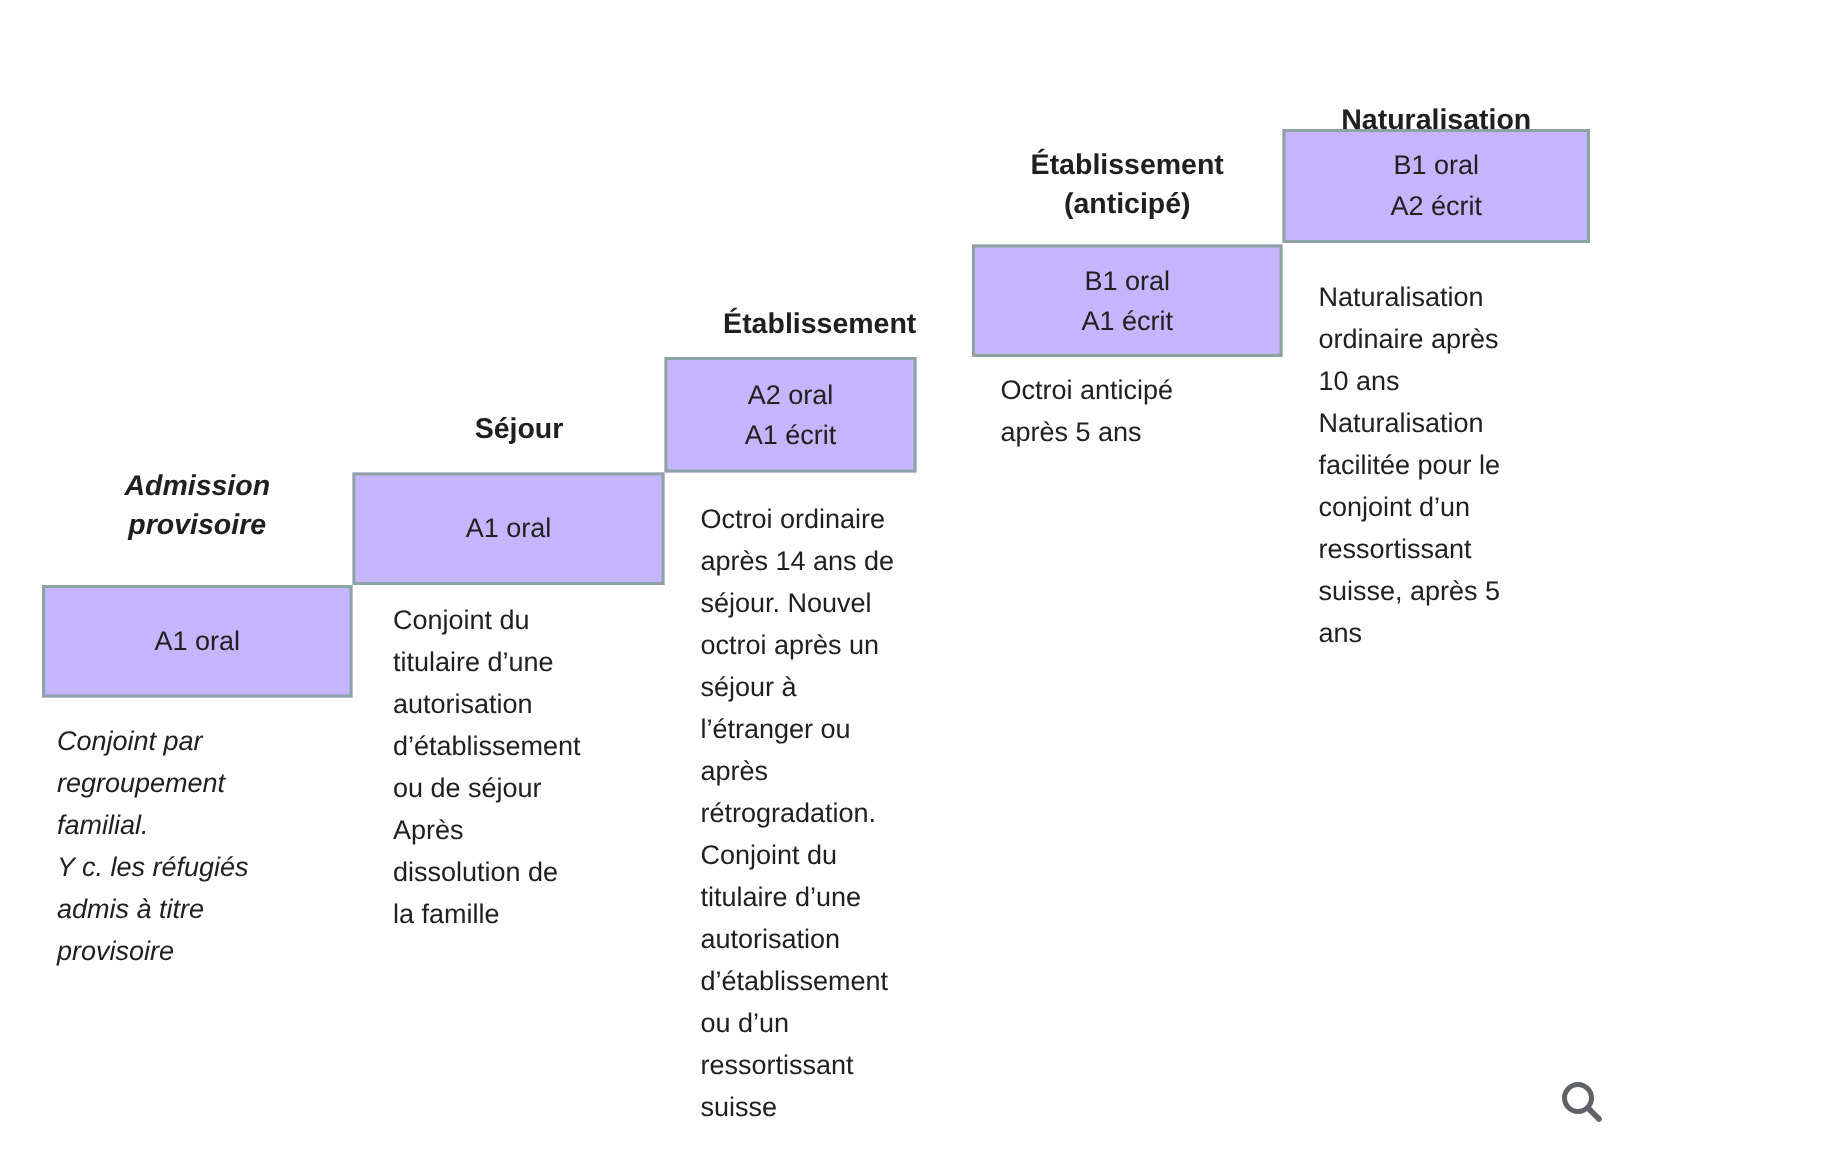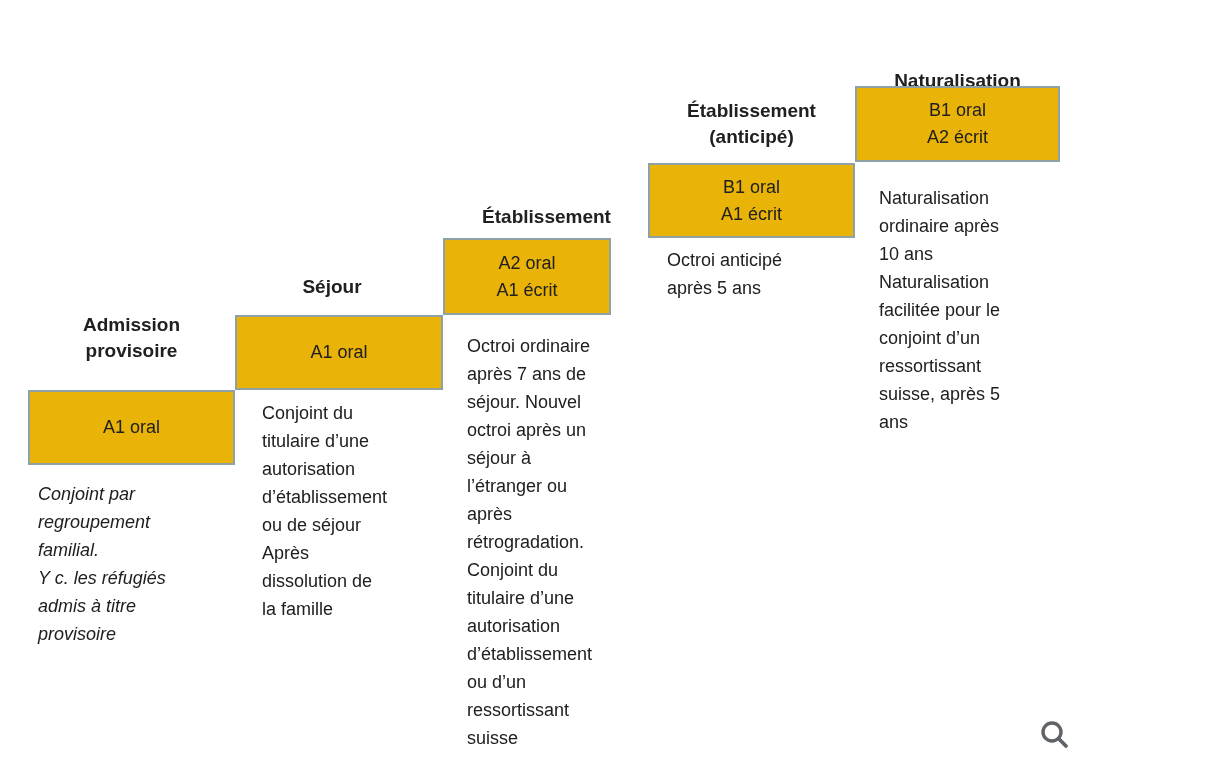--- a/index.html
+++ b/index.html
@@ -17,42 +17,42 @@
     white-space:pre-line;
     line-height:26px;
     font-size:18px;
   }
   .hdr .hb{font-weight:bold;font-size:19px;white-space:pre-line;}
   .hdr .hs{font-weight:normal;font-size:18px;white-space:pre-line;}
   .box{
     position:absolute;
     box-sizing:border-box;
     border:2px solid #8ea2a5;
-    background:#eab308;
+    background:#c4b5fd;
     display:flex;align-items:center;justify-content:center;
   }
   .box .bl{
     text-align:center;
     font-size:18px;
     line-height:27px;
     white-space:pre-line;
   }
   .desc{
     position:absolute;
     font-size:18px;
     line-height:28px;
     white-space:pre-line;
     text-align:left;
   }
   
-  .s1-h{left:28px;top:286px;width:207px;}
+  .s1-h{left:28px;top:286px;width:207px;font-style:italic;}
   .s1-b{left:28px;top:390px;width:207px;height:75px;}
   .s1-d{left:38px;top:480px;width:200px;font-style:italic;}
   
-  .s2-h{left:228px;top:248px;width:208px;}
+  .s2-h{left:242px;top:248px;width:208px;}
   .s2-b{left:235px;top:315px;width:208px;height:75px;}
   .s2-d{left:262px;top:399px;width:195px;}
   
   .s3-h{left:443px;top:178px;width:207px;}
   .s3-b{left:443px;top:238px;width:168px;height:77px;}
   .s3-d{left:467px;top:332px;width:195px;}
   
   .s4-h{left:648px;top:72px;width:207px;}
   .s4-b{left:648px;top:163px;width:207px;height:75px;}
   .s4-d{left:667px;top:246px;width:195px;}
@@ -107,21 +107,21 @@
 
   <div class="hdr s3-h">
     <div class="hb">Établissement</div>
     <div class="hs">(permis C)</div>
   </div>
   <div class="box s3-b">
     <div class="bl">A2 oral
 A1 écrit</div>
   </div>
   <div class="desc s3-d">Octroi ordinaire
-après 7 ans de
+après 14 ans de
 séjour. Nouvel
 octroi après un
 séjour à
 l’étranger ou
 après
 rétrogradation.
 Conjoint du
 titulaire d’une
 autorisation
 d’établissement

